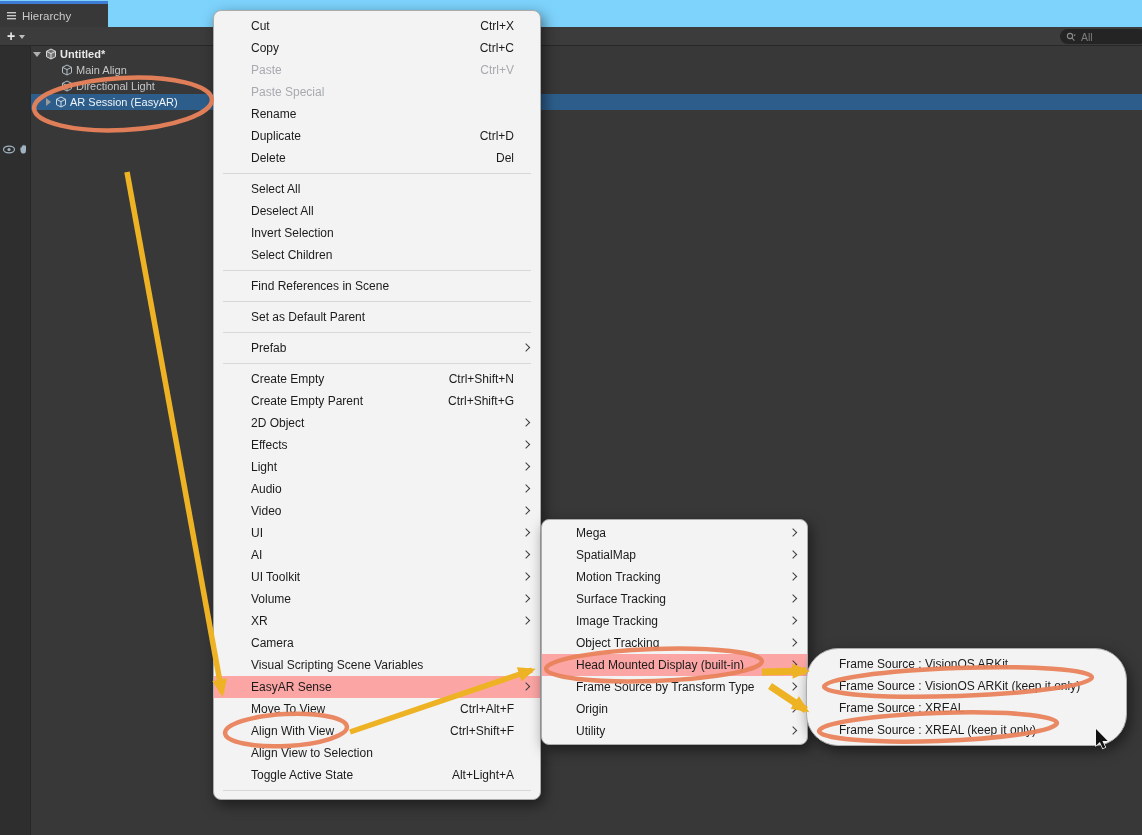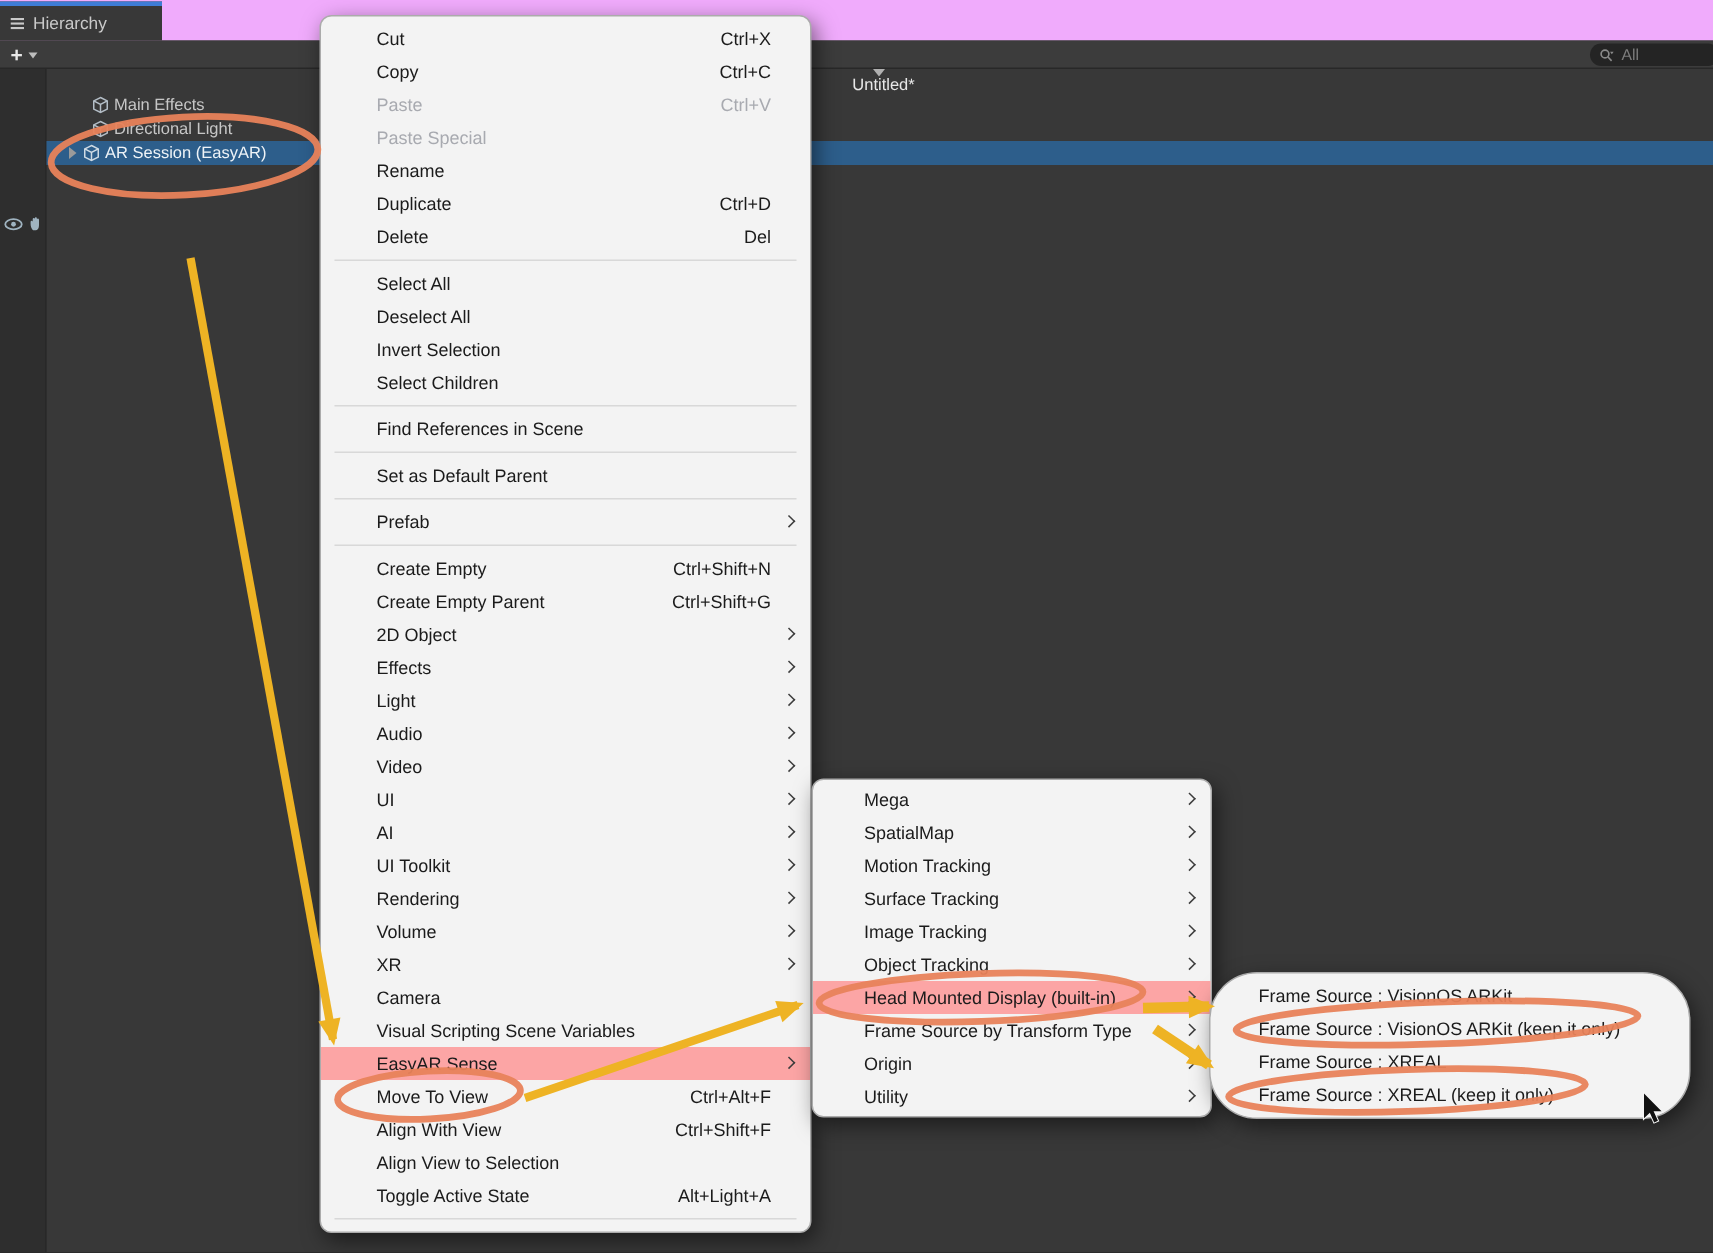--- a/index.html
+++ b/index.html
@@ -2,41 +2,41 @@
 <html style="--sel: #2d5e8b; --accent: #3e7cd6; --orange: #e8825a; --yellow: #eeb324;"><head>
 <meta charset="utf-8">
 <style>
   :root{
     --sel:#2d5e8b; --accent:#3e7cd6; --orange:#e8825a; --yellow:#eeb324;
   }
   html,body{margin:0;padding:0;background:#222;}
   .stage{position:relative;width:1142px;height:835px;overflow:hidden;background:#383838;
          font-family:"Liberation Sans","DejaVu Sans",sans-serif;}
   
-  .tabbar{position:absolute;left:0;top:0;right:0;height:27px;background:#f0abfc;}
+  .tabbar{position:absolute;left:0;top:0;right:0;height:27px;background:#7dd3fc;}
   .tab{position:absolute;left:0;top:1px;width:108px;height:26px;background:#383838;
        border-top:3px solid var(--accent);box-sizing:border-box;display:flex;align-items:center;
        padding-left:7px;color:#c9c9c9;font-size:11.5px;gap:5px;}
   .toolbar{position:absolute;left:0;top:27px;right:0;height:19px;background:#3c3c3c;
            border-bottom:1px solid #282828;box-sizing:border-box;}
   .addbtn{position:absolute;left:7px;top:1px;color:#e8e8e8;font-size:14px;font-weight:bold;
           display:flex;align-items:center;gap:4px;line-height:16px;}
   .addcaret{width:0;height:0;border-left:3.5px solid transparent;border-right:3.5px solid transparent;
             border-top:4px solid #bdbdbd;margin-top:2px;}
   .search{position:absolute;left:1060px;top:2px;width:86px;height:15px;background:#242424;
           border-radius:8px;display:flex;align-items:center;padding-left:6px;box-sizing:border-box;gap:3px;}
   .search .ph{color:#7d7d7d;font-size:10.5px;}
   
   .gutter{position:absolute;left:0;top:46px;bottom:0;width:31px;background:#2e2e2e;
           border-right:1px solid #282828;box-sizing:border-box;}
   .vis{position:absolute;left:2px;top:95px;height:16px;display:flex;align-items:center;gap:2px;}
   .hrows{position:absolute;left:31px;top:46px;right:0;}
   .hrow{height:16px;display:flex;align-items:center;font-size:11px;color:#c6c6c6;position:relative;}
   .hrow.sel{background:var(--sel);color:#eef3f7;}
-  .hrow.bold{font-weight:400;color:#e8e8e8;flex-direction:column;}
+  .hrow.bold{font-weight:700;color:#e8e8e8;}
   .hrow .hlabel{margin-left:3px;white-space:nowrap;}
   .cdown{width:0;height:0;border-left:4px solid transparent;border-right:4px solid transparent;
          border-top:5px solid #b0b0b0;margin-right:4px;}
   .cright{width:0;height:0;border-top:4px solid transparent;border-bottom:4px solid transparent;
           border-left:5px solid #9a9a9a;margin-right:4px;}
   .icube{display:inline-flex;width:12px;height:12px;}
   
   .menu{position:absolute;background:#f3f3f3;border:1px solid #ababab;border-radius:8px;
         box-shadow:3px 5px 14px rgba(0,0,0,.5);padding:4px 0;box-sizing:border-box;}
   #menu-main{left:213px;top:10px;width:328px;z-index:10;}
@@ -112,21 +112,21 @@
   <path d="M6 1 L10.5 3.3 L10.5 8.7 L6 11 L1.5 8.7 L1.5 3.3 Z" fill="#6f6f6f" stroke="#dcdcdc" stroke-width="1"></path>
   <path d="M1.5 3.3 L6 5.6 L10.5 3.3 M6 5.6 L6 11" fill="none" stroke="#dcdcdc" stroke-width="1"></path>
         </svg>
         <span class="hlabel">Untitled*</span>
       </div>
       <div class="hrow" style="padding-left: 30px;">
         <svg class="icube" viewBox="0 0 12 12">
   <path d="M6 1 L10.5 3.3 L10.5 8.7 L6 11 L1.5 8.7 L1.5 3.3 Z" fill="none" stroke="#b4bec7" stroke-width="1"></path>
   <path d="M1.5 3.3 L6 5.6 L10.5 3.3 M6 5.6 L6 11" fill="none" stroke="#b4bec7" stroke-width="1"></path>
         </svg>
-        <span class="hlabel">Main Effects</span>
+        <span class="hlabel">Main Align</span>
       </div>
       <div class="hrow" style="padding-left: 30px;">
         <svg class="icube" viewBox="0 0 12 12">
   <path d="M6 1 L10.5 3.3 L10.5 8.7 L6 11 L1.5 8.7 L1.5 3.3 Z" fill="none" stroke="#b4bec7" stroke-width="1"></path>
   <path d="M1.5 3.3 L6 5.6 L10.5 3.3 M6 5.6 L6 11" fill="none" stroke="#b4bec7" stroke-width="1"></path>
         </svg>
         <span class="hlabel">Directional Light</span>
       </div>
       <div class="hrow sel" style="padding-left: 15px;">
         <span class="cright"></span>
@@ -239,25 +239,20 @@
         <span class="sc"></span>
         <span class="ch"></span>
       </div>
       <div class="mi">
         <span class="lb">AI</span>
         <span class="sc"></span>
         <span class="ch"></span>
       </div>
       <div class="mi">
         <span class="lb">UI Toolkit</span>
-        <span class="sc"></span>
-        <span class="ch"></span>
-      </div>
-      <div class="mi">
-        <span class="lb">Rendering</span>
         <span class="sc"></span>
         <span class="ch"></span>
       </div>
       <div class="mi">
         <span class="lb">Volume</span>
         <span class="sc"></span>
         <span class="ch"></span>
       </div>
       <div class="mi">
         <span class="lb">XR</span>

